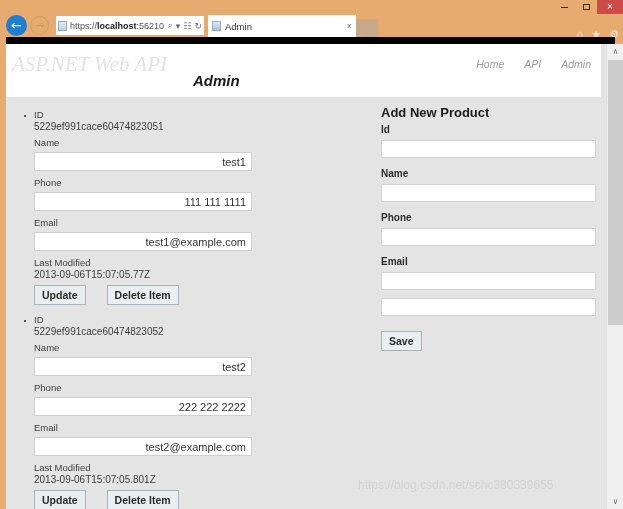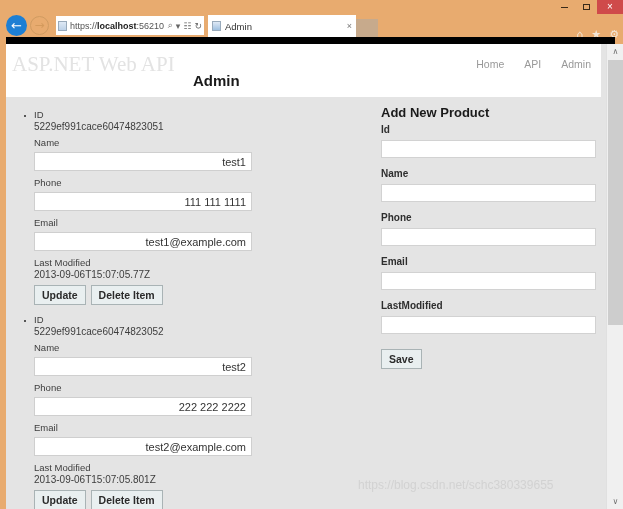--- a/index.html
+++ b/index.html
@@ -159,20 +159,21 @@
     width: 595px;
     height: 465px;
     background: #e4e4e4;
   }
 
   
   #siteheader {
     position: relative;
     height: 53px;
     background: #ffffff;
+    font-style: italic;
   }
   #logo {
     position: absolute;
     left: 6px; top: 8px;
     font-family: "Liberation Serif", serif;
     font-size: 21px;
     color: #e3e3e3;
     letter-spacing: 0px;
     white-space: nowrap;
   }
@@ -229,21 +230,21 @@
     height: 19px;
     margin: 3px 0 5px 0;
     background: #ffffff;
     border: 1px solid #cfcfcf;
     font-family: "Liberation Sans", sans-serif;
     font-size: 11px;
     color: #333;
     padding: 0 5px;
     text-align: right;
   }
-  .btnrow { margin: 4px 0 8px 0; display: flex; gap: 5px; }
+  .btnrow { margin: 4px 0 8px 0; display: flex; gap: 21px; }
   button.btn {
     background: #e9eff0;
     border: 1px solid #a9b3b5;
     font-family: "Liberation Sans", sans-serif;
     font-size: 10.5px;
     font-weight: bold;
     color: #2b2b2b;
     padding: 3px 7px;
     cursor: pointer;
   }
@@ -422,21 +423,20 @@
 
           <div class="fld-label-b">Name</div>
           <input class="txt2" type="text" value="" style="">
 
           <div class="fld-label-b">Phone</div>
           <input class="txt2" type="text" value="" style="">
 
           <div class="fld-label-b">Email</div>
           <input class="txt2" type="text" value="" style="">
 
-          <div class="fld-label-b">LastModified</div>
           <input class="txt2" type="text" value="" style="">
 
           <button class="btn" id="savebtn">Save</button>
         </div>
 
       </div>
     </div>
   </div>
 
   <div id="scrollbar">

